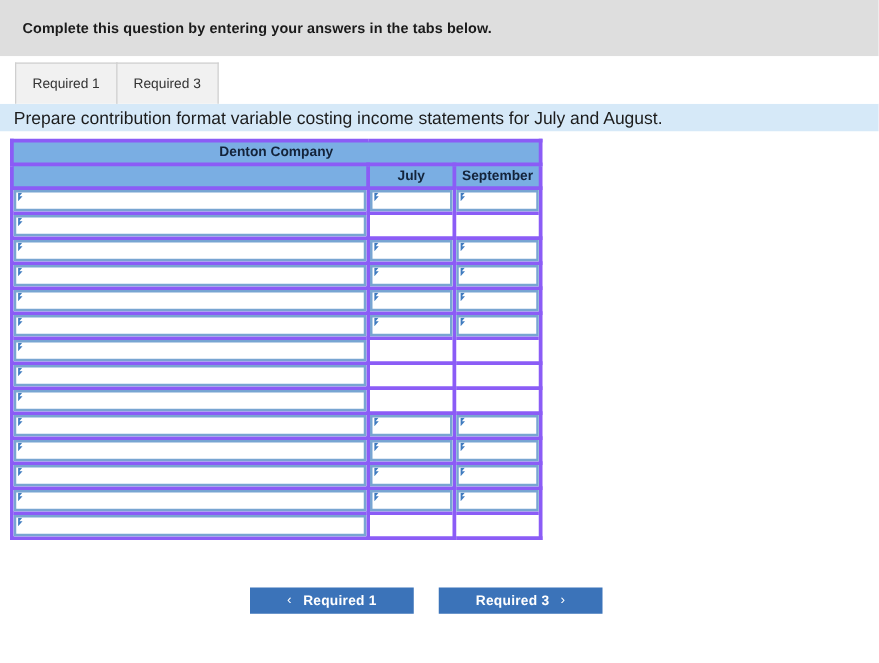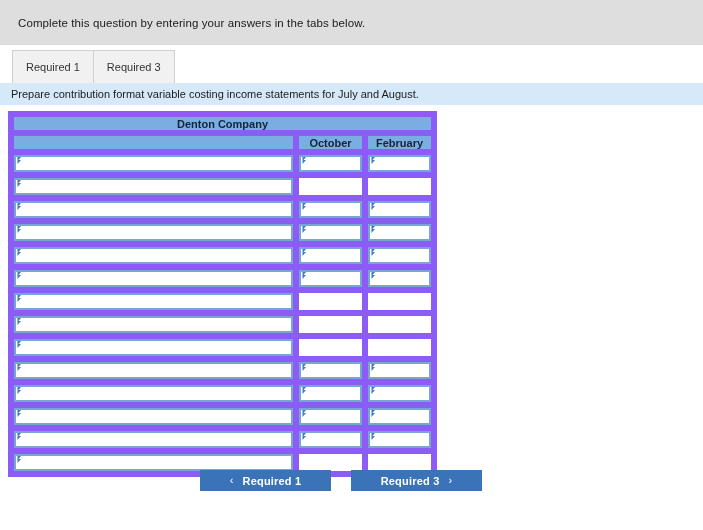--- a/index.html
+++ b/index.html
@@ -22,21 +22,21 @@
   .banner {
     background: #dedede;
     height: 45px;
     display: flex;
     align-items: center;
     padding: 0 0 0 18px;
     box-sizing: border-box;
   }
   .banner-text {
     font-size: 11.5px;
-    font-weight: normal;
+    font-weight: bold;
     color: #1a1a1a;
     letter-spacing: .1px;
   }
 
   
   .tabstrip {
     height: 38px;
     position: relative;
     padding-left: 12px;
     box-sizing: border-box;
@@ -70,38 +70,38 @@
   }
 
   
   .subbar {
     background: #d6e9f8;
     height: 22px;
     display: flex;
     align-items: center;
     padding-left: 11px;
     box-sizing: border-box;
-    font-size: 11px;
+    font-size: 14px;
     color: #1c1c1c;
   }
 
   
   .sheet-wrap {
     padding: 6px 0 0 8px;
   }
   table.sheet {
     border-collapse: collapse;
     width: 424px;
     table-layout: fixed;
   }
   table.sheet td {
     padding: 0;
     height: 19px;
     vertical-align: middle;
-    border: 6px solid #8b5cf6;
+    border: 3px solid #8b5cf6;
     box-sizing: border-box;
   }
   col.c-label { width: 285px; }
   col.c-val   { width: 69px;  }
 
   
   .hdr-title td {
     background: #7aaee3;
     text-align: center;
     font-weight: bold;
@@ -230,22 +230,22 @@
       <col class="c-label">
         <col class="c-val">
         <col class="c-val">
     </colgroup>
     <tbody>
       <tr class="hdr-title">
         <td colspan="3">Denton Company</td>
       </tr>
       <tr class="hdr-cols">
         <td></td>
-        <td>October</td>
-        <td>February</td>
+        <td>July</td>
+        <td>September</td>
       </tr>
     </tbody>
     <tbody id="sheet-body">
         <tr class="rule-bottom">
           <td class="ddwrap">
             <div class="dd">
               <span class="marker">
                 <svg width="6" height="7" viewBox="0 0 6 7">
                   <path d="M0 0 H5 L2.5 3 H5 L1.5 7 V0 Z" fill="#3f7bbf"></path>
                 </svg>

